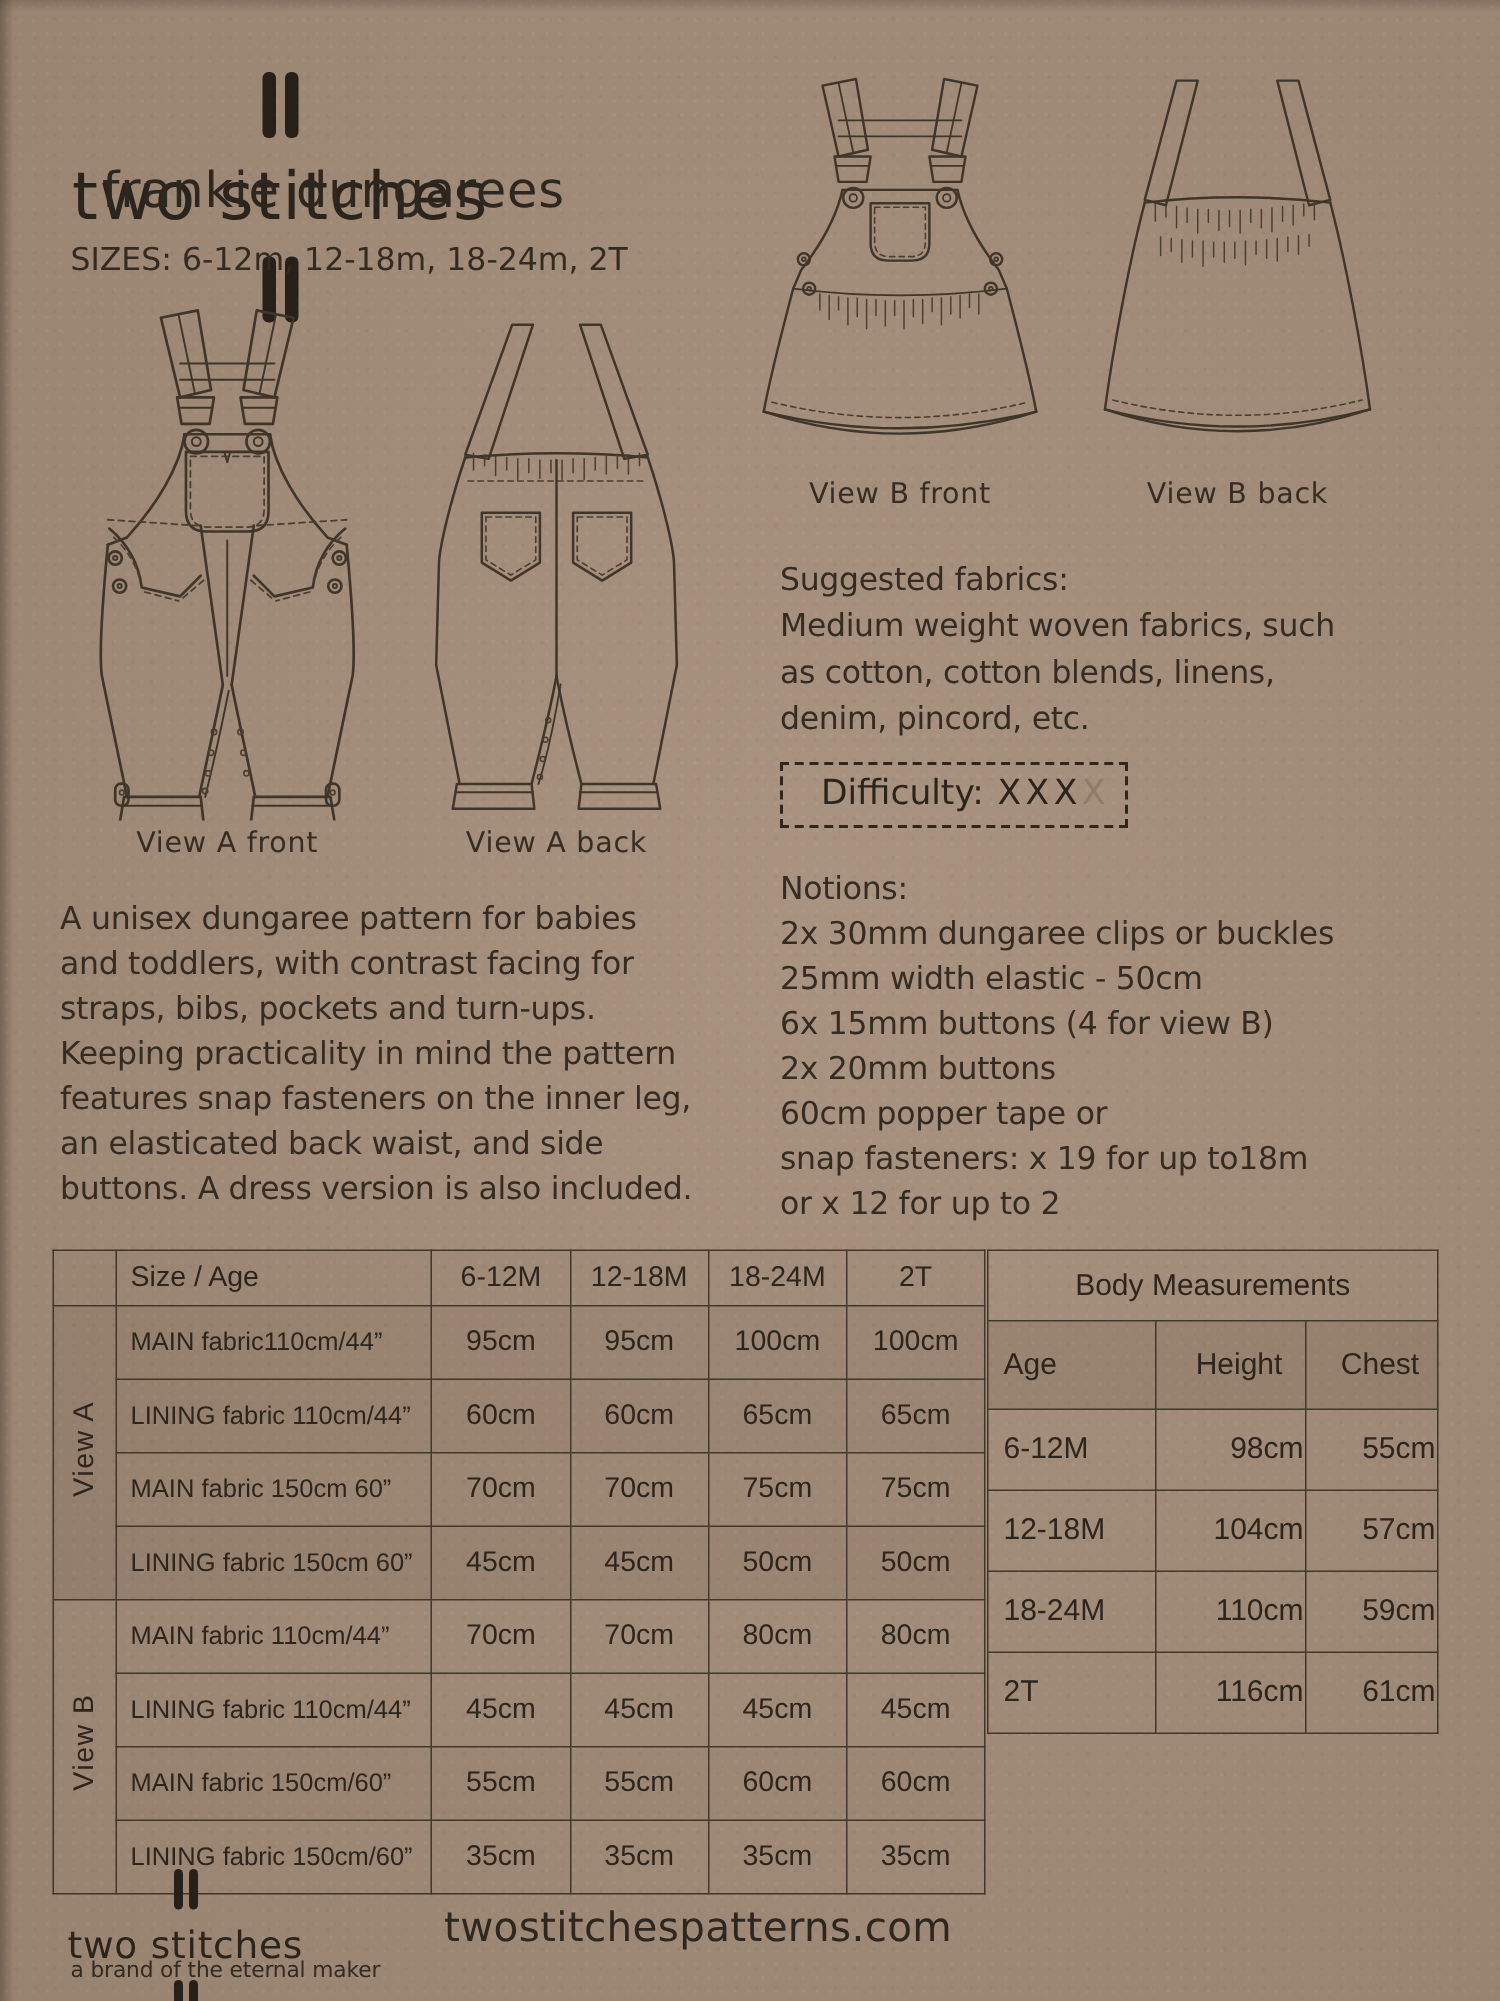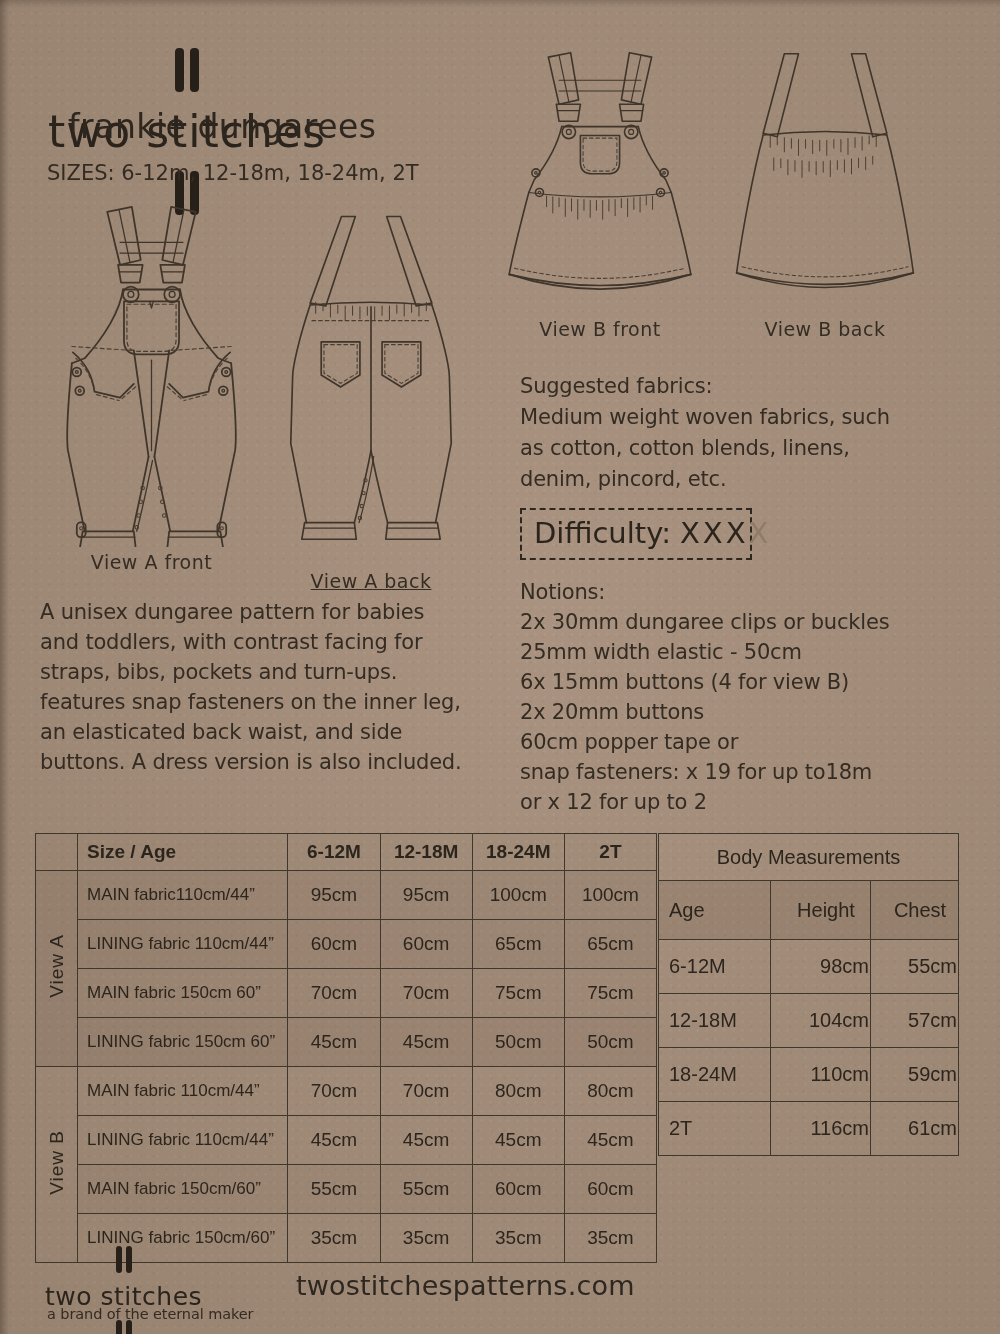--- a/index.html
+++ b/index.html
@@ -28,29 +28,29 @@
   .bars.small i{width:6px;height:27px;border-radius:3px;margin:0 2px;}
   .logo-text{font-size:44px;letter-spacing:1px;color:#2b241c;}
   .pattern-name{font-size:33px;letter-spacing:0.5px;color:#2e2720;margin-left:20px;}
   .sizes-line{font-size:21px;color:#332b22;}
 
   
   .tline{font-size:21px;line-height:30px;letter-spacing:-0.2px;color:#342c23;white-space:nowrap;}
   .tline.f{line-height:31px;}
   .fig-label{font-size:19px;letter-spacing:0.5px;color:#352d24;text-align:center;}
 
-  .diff-box{border:2px dashed #2e2720;padding:6px 10px 8px 12px;font-size:29px;color:#2b241c;white-space:nowrap;text-align:right;}
+  .diff-box{border:2px dashed #2e2720;padding:6px 10px 8px 12px;font-size:23px;color:#2b241c;white-space:nowrap;text-align:right;}
   .diff-x{letter-spacing:3px;margin-left:9px;}
   .diff-x-faded{letter-spacing:3px;color:#8f7c66;}
 
   
   table{border-collapse:collapse;table-layout:fixed;font-family:"Liberation Sans",sans-serif;}
   .fab-table{width:622px;}
   .fab-table th,.fab-table td{border:1.6px solid #41362a;color:#2c251d;font-weight:normal;overflow:hidden;}
-  .fab-table th{height:34px;font-size:19px;font-weight:bold;}
+  .fab-table th{height:34px;font-size:19px;}
   .fab-table td{height:46px;font-size:19px;text-align:center;}
   .fab-table .lbl{text-align:left;padding-left:9px;font-size:17px;white-space:nowrap;}
   .fab-table th.lbl{font-size:19px;}
   .vcell{width:42px;}
   .vtext{writing-mode:vertical-rl;transform:rotate(180deg);font-size:19px;letter-spacing:1px;color:#2c251d;}
   tr.sh1{background:rgba(66,48,34,0.085);}
   tr.sh2{background:rgba(66,48,34,0.055);}
   tr.sh3{background:rgba(66,48,34,0.030);}
 
   .body-table{width:300px;}
@@ -162,21 +162,21 @@
     <path class="t" d="M93,262 C88,292 82,318 77,334"></path>
     <circle class="g" cx="84" cy="288" r="1.8"></circle>
       <circle class="g" cx="82" cy="302" r="1.8"></circle>
     <circle class="g" cx="80" cy="316" r="1.8"></circle>
       <circle class="g" cx="78" cy="329" r="1.8"></circle>
     <path class="o" d="M18,334 L72,334 L74,352 L15,352 Z"></path>
       <path class="t" d="M18,340 L73,340"></path>
     <path class="o" d="M108,334 L162,334 L165,352 L106,352 Z"></path>
       <path class="t" d="M107,340 L162,340"></path>
   </svg>
-  <div class="abs fig-label" style="left:288px;top:570px;width:166px;text-decoration:underline;">View A back</div>
+  <div class="abs fig-label" style="left:288px;top:551px;width:166px;">View A back</div>
 
   <svg class="abs" style="left:488px;top:50px;" width="224" height="260" viewBox="0 0 220 292">
     <path class="o" d="M52,8 L77,3 L86,56 L64,61 Z"></path>
       <path class="t" d="M64,6 L75,58"></path>
     <path class="o" d="M168,8 L143,3 L134,56 L156,61 Z"></path>
       <path class="t" d="M156,6 L145,58"></path>
     <path class="t" d="M64,34 L156,34 M64,46 L156,46"></path>
     <path class="o" d="M61,61 L88,61 L85,80 L64,80 Z"></path>
       <path class="t" d="M62,68 L87,68"></path>
     <path class="o" d="M132,61 L159,61 L156,80 L135,80 Z"></path>
@@ -241,20 +241,21 @@
     <div class="tline">2x 20mm buttons</div>
     <div class="tline">60cm popper tape or</div>
     <div class="tline">snap fasteners: x 19 for up to18m</div>
     <div class="tline">or x 12 for up to 2</div>
   </div>
 
   <div class="abs" style="left:40px;top:597px;">
     <div class="tline">A unisex dungaree pattern for babies</div>
     <div class="tline">and toddlers, with contrast facing for</div>
     <div class="tline">straps, bibs, pockets and turn-ups.</div>
+    <div class="tline">Keeping practicality in mind the pattern</div>
     <div class="tline">features snap fasteners on the inner leg,</div>
     <div class="tline">an elasticated back waist, and side</div>
     <div class="tline">buttons. A dress version is also included.</div>
   </div>
 
   <table class="abs fab-table" style="left:35px;top:833px;">
     <colgroup>
         <col style="width:42px">
         <col style="width:210px">
         <col style="width:92px">

